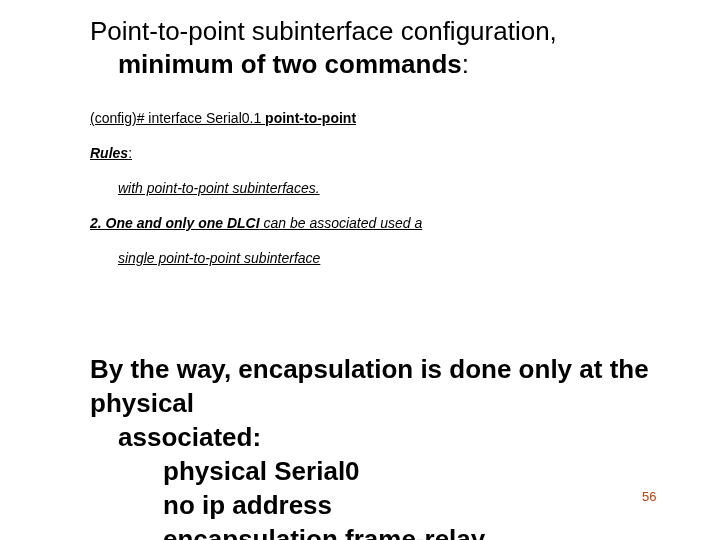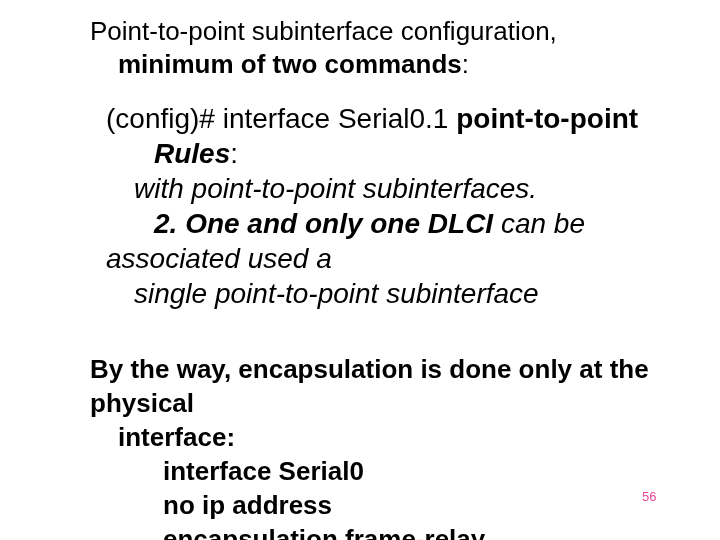--- a/index.html
+++ b/index.html
@@ -14,55 +14,56 @@
     position: relative;
     width: 720px;
     height: 415px;
     background: #ffffff;
     font-family: "Liberation Sans", sans-serif;
     color: #000000;
   }
   .line { white-space: pre-wrap; }
   .b  { font-weight: bold; }
   .i  { font-style: italic; }
-  .bi { font-weight: bold; font-style: italic; margin-left: 48px; }
+  .bi { font-weight: bold; font-style: italic; }
 
   .title-block {
     position: absolute;
     left: 90px;
     top: 15px;
     font-size: 26px;
     line-height: 33px;
   }
   .title-indent { padding-left: 28px; }
 
   .body-block {
     position: absolute;
-    left: 106px;
+    left: 90px;
     top: 101px;
-    font-size: 28px;
+    font-size: 14px;
     line-height: 35px;
+    text-decoration: underline;
   }
   .note-block {
     position: absolute;
     left: 90px;
     top: 352px;
     font-size: 26px;
     line-height: 34px;
     font-weight: bold;
   }
   .indent      { padding-left: 28px; }
   .code-indent { padding-left: 73px; }
 
   .page-number {
     position: absolute;
     left: 642px;
     top: 489px;
     font-size: 13px;
-    color: #ec4899;
+    color: #c2410c;
     line-height: 16px;
   }
 </style>
 </head>
 <body>
 
 <div class="slide">
 
   <div class="title-block">
     <div class="line">Point-to-point subinterface configuration,</div>
@@ -72,21 +73,21 @@
   <div class="body-block">
     <div class="line"><span>(config)# interface Serial0.1 </span><span class="b">point-to-point</span></div>
     <div class="line"><span class="bi">Rules</span><span>:</span></div>
     <div class="line i indent">with point-to-point subinterfaces.</div>
     <div class="line"><span class="bi">2. One and only one DLCI</span><span class="i"> can be associated used a</span></div>
     <div class="line i indent">single point-to-point subinterface</div>
   </div>
 
   <div class="note-block">
     <div class="line">By the way, encapsulation is done only at the physical</div>
-    <div class="line indent">interface:</div>
-    <div class="line code-indent">interface Serial0</div>
+    <div class="line indent">associated:</div>
+    <div class="line code-indent">physical Serial0</div>
     <div class="line code-indent">no ip address</div>
     <div class="line code-indent">encapsulation frame-relay</div>
   </div>
 
   <div class="page-number">56</div>
 
 </div>
 
 </body></html>

